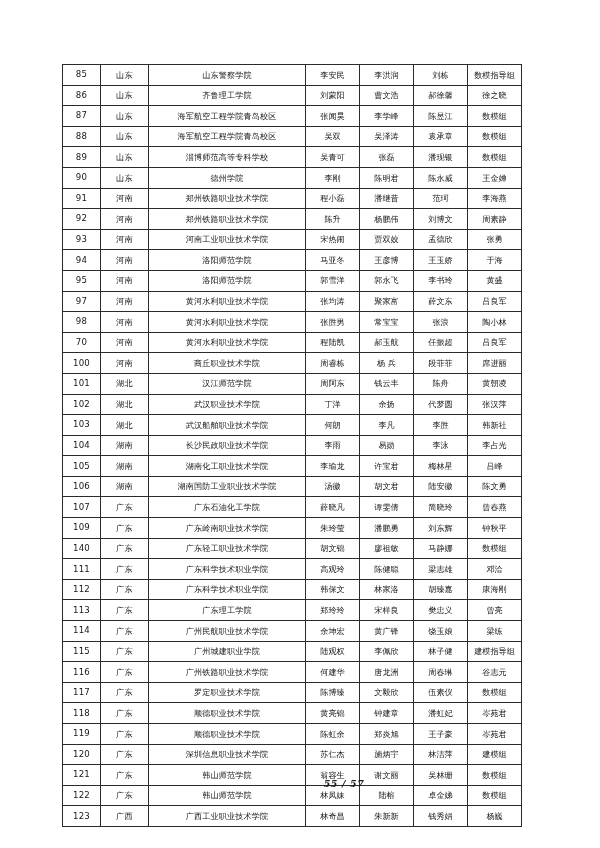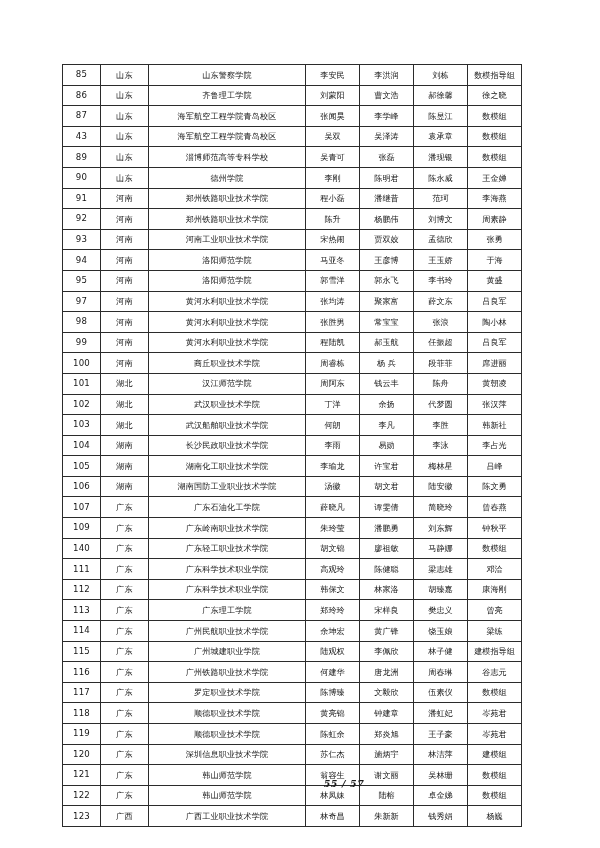--- a/index.html
+++ b/index.html
@@ -126,21 +126,21 @@
         <tr>
           <td class="cell-index">87</td>
           <td class="cell-prov">山东</td>
           <td class="cell-school">海军航空工程学院青岛校区</td>
           <td class="cell-member">张闻昊</td>
           <td class="cell-member">李学峰</td>
           <td class="cell-member">陈昱江</td>
           <td class="cell-group">数模组</td>
         </tr>
         <tr>
-          <td class="cell-index">43</td>
+          <td class="cell-index">88</td>
           <td class="cell-prov">山东</td>
           <td class="cell-school">海军航空工程学院青岛校区</td>
           <td class="cell-member">吴双</td>
           <td class="cell-member">吴泽涛</td>
           <td class="cell-member">袁承章</td>
           <td class="cell-group">数模组</td>
         </tr>
         <tr>
           <td class="cell-index">89</td>
           <td class="cell-prov">山东</td>
@@ -216,21 +216,21 @@
         <tr>
           <td class="cell-index">98</td>
           <td class="cell-prov">河南</td>
           <td class="cell-school">黄河水利职业技术学院</td>
           <td class="cell-member">张胜男</td>
           <td class="cell-member">常宝宝</td>
           <td class="cell-member">张浪</td>
           <td class="cell-group">陶小林</td>
         </tr>
         <tr>
-          <td class="cell-index">99</td>
+          <td class="cell-index">70</td>
           <td class="cell-prov">河南</td>
           <td class="cell-school">黄河水利职业技术学院</td>
           <td class="cell-member">程陆凯</td>
           <td class="cell-member">郝玉航</td>
           <td class="cell-member">任振超</td>
           <td class="cell-group">吕良军</td>
         </tr>
         <tr>
           <td class="cell-index">100</td>
           <td class="cell-prov">河南</td>

